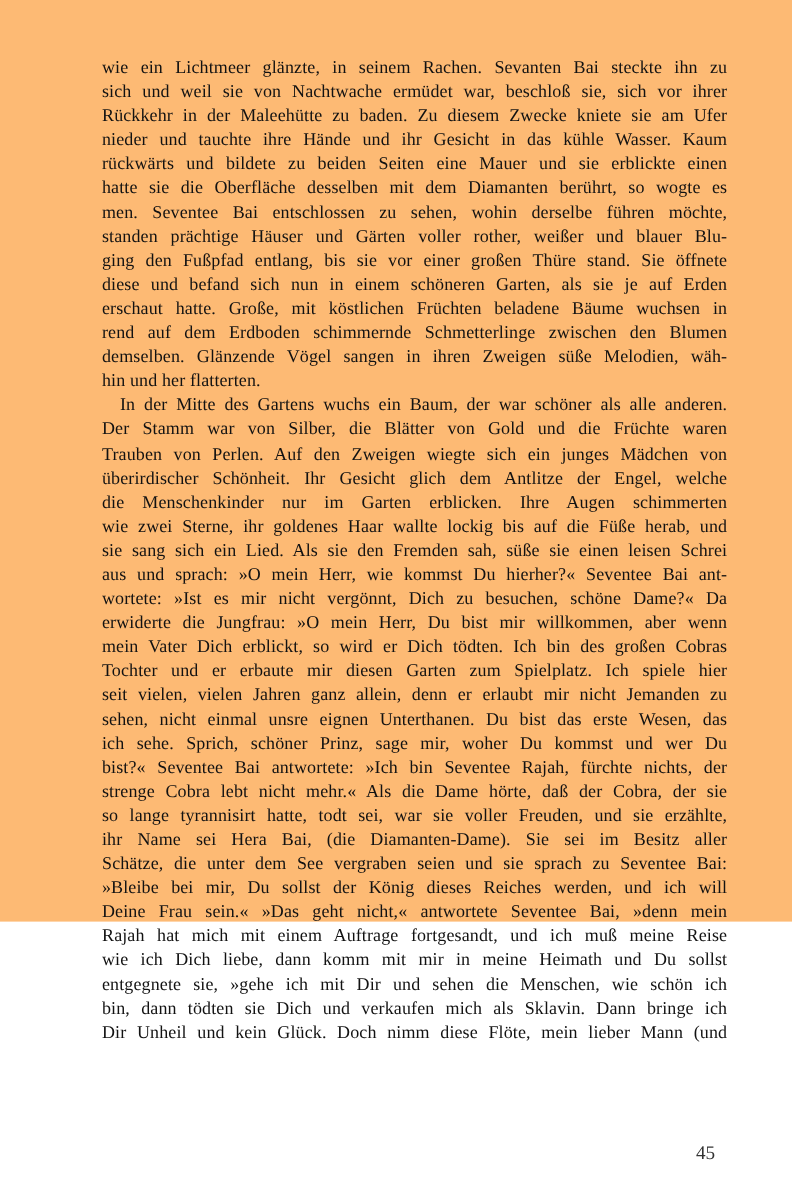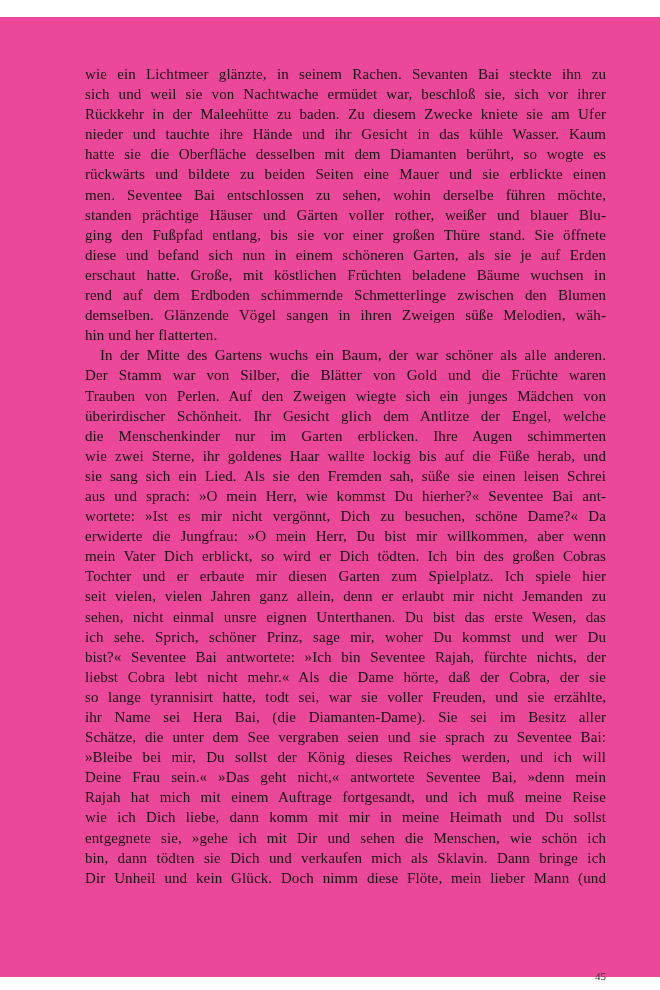--- a/index.html
+++ b/index.html
@@ -10,23 +10,22 @@
   body {
     width: 660px;
     height: 990px;
     overflow: hidden;
     font-family: "Liberation Serif", "DejaVu Serif", serif;
     color: #121212;
   }
   .page {
     position: relative;
     width: 660px;
-    height: 960px;
-    background: #ec4899;
-    margin-top: 17px;
+    height: 768px;
+    background: #fdba74;
   }
   .text-block {
     position: absolute;
     left: 85px;
     top: 47px;
     width: 521px;
   }
   .paragraph {
     margin: 0;
     padding: 0;
@@ -42,39 +41,39 @@
     overflow: visible;
   }
   .line.para-end {
     text-align-last: left;
   }
   .line.indented {
     text-indent: 15px;
   }
   .page-number {
     position: absolute;
-    right: 54px;
+    right: 64px;
     top: 953px;
-    font-size: 11px;
+    font-size: 16px;
     color: #333333;
     text-align: left;
   }
 </style>
 </head>
 <body>
 
 <div class="page">
   <div class="text-block" id="text-block">
       <div class="paragraph">
         <div class="line">wie ein Lichtmeer glänzte, in seinem Rachen. Sevanten Bai steckte ihn zu</div>
         <div class="line">sich und weil sie von Nachtwache ermüdet war, beschloß sie, sich vor ihrer</div>
         <div class="line">Rückkehr in der Maleehütte zu baden. Zu diesem Zwecke kniete sie am Ufer</div>
         <div class="line">nieder und tauchte ihre Hände und ihr Gesicht in das kühle Wasser. Kaum</div>
+        <div class="line">rückwärts und bildete zu beiden Seiten eine Mauer und sie erblickte einen</div>
         <div class="line">hatte sie die Oberfläche desselben mit dem Diamanten berührt, so wogte es</div>
-        <div class="line">rückwärts und bildete zu beiden Seiten eine Mauer und sie erblickte einen</div>
         <div class="line">men. Seventee Bai entschlossen zu sehen, wohin derselbe führen möchte,</div>
         <div class="line">standen prächtige Häuser und Gärten voller rother, weißer und blauer Blu-</div>
         <div class="line">ging den Fußpfad entlang, bis sie vor einer großen Thüre stand. Sie öffnete</div>
         <div class="line">diese und befand sich nun in einem schöneren Garten, als sie je auf Erden</div>
         <div class="line">erschaut hatte. Große, mit köstlichen Früchten beladene Bäume wuchsen in</div>
         <div class="line">rend auf dem Erdboden schimmernde Schmetterlinge zwischen den Blumen</div>
         <div class="line">demselben. Glänzende Vögel sangen in ihren Zweigen süße Melodien, wäh-</div>
         <div class="line para-end">hin und her flatterten.</div>
       </div>
       <div class="paragraph">
@@ -87,21 +86,21 @@
         <div class="line">sie sang sich ein Lied. Als sie den Fremden sah, süße sie einen leisen Schrei</div>
         <div class="line">aus und sprach: »O mein Herr, wie kommst Du hierher?« Seventee Bai ant-</div>
         <div class="line">wortete: »Ist es mir nicht vergönnt, Dich zu besuchen, schöne Dame?« Da</div>
         <div class="line">erwiderte die Jungfrau: »O mein Herr, Du bist mir willkommen, aber wenn</div>
         <div class="line">mein Vater Dich erblickt, so wird er Dich tödten. Ich bin des großen Cobras</div>
         <div class="line">Tochter und er erbaute mir diesen Garten zum Spielplatz. Ich spiele hier</div>
         <div class="line">seit vielen, vielen Jahren ganz allein, denn er erlaubt mir nicht Jemanden zu</div>
         <div class="line">sehen, nicht einmal unsre eignen Unterthanen. Du bist das erste Wesen, das</div>
         <div class="line">ich sehe. Sprich, schöner Prinz, sage mir, woher Du kommst und wer Du</div>
         <div class="line">bist?« Seventee Bai antwortete: »Ich bin Seventee Rajah, fürchte nichts, der</div>
-        <div class="line">liebst Cobra lebt nicht mehr.« Als die Dame hörte, daß der Cobra, der sie</div>
+        <div class="line">strenge Cobra lebt nicht mehr.« Als die Dame hörte, daß der Cobra, der sie</div>
         <div class="line">so lange tyrannisirt hatte, todt sei, war sie voller Freuden, und sie erzählte,</div>
         <div class="line">ihr Name sei Hera Bai, (die Diamanten-Dame). Sie sei im Besitz aller</div>
         <div class="line">Schätze, die unter dem See vergraben seien und sie sprach zu Seventee Bai:</div>
         <div class="line">»Bleibe bei mir, Du sollst der König dieses Reiches werden, und ich will</div>
         <div class="line">Deine Frau sein.« »Das geht nicht,« antwortete Seventee Bai, »denn mein</div>
         <div class="line">Rajah hat mich mit einem Auftrage fortgesandt, und ich muß meine Reise</div>
         <div class="line">wie ich Dich liebe, dann komm mit mir in meine Heimath und Du sollst</div>
         <div class="line">entgegnete sie, »gehe ich mit Dir und sehen die Menschen, wie schön ich</div>
         <div class="line">bin, dann tödten sie Dich und verkaufen mich als Sklavin. Dann bringe ich</div>
         <div class="line">Dir Unheil und kein Glück. Doch nimm diese Flöte, mein lieber Mann (und</div>

